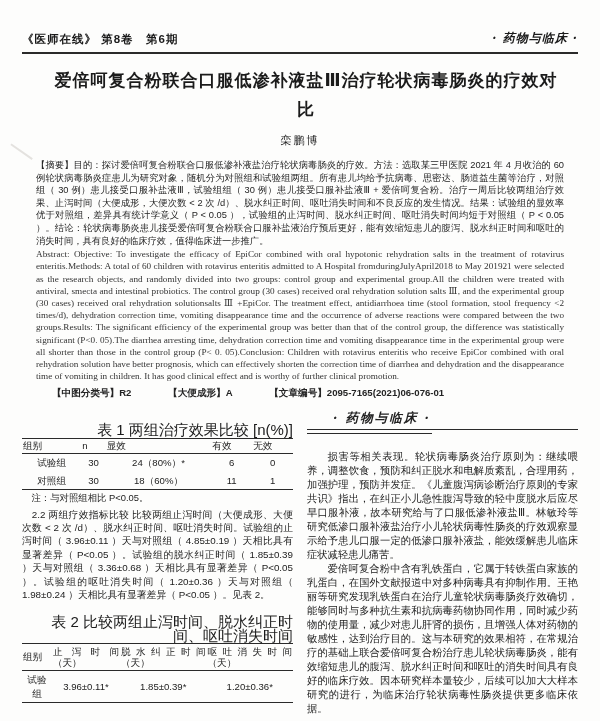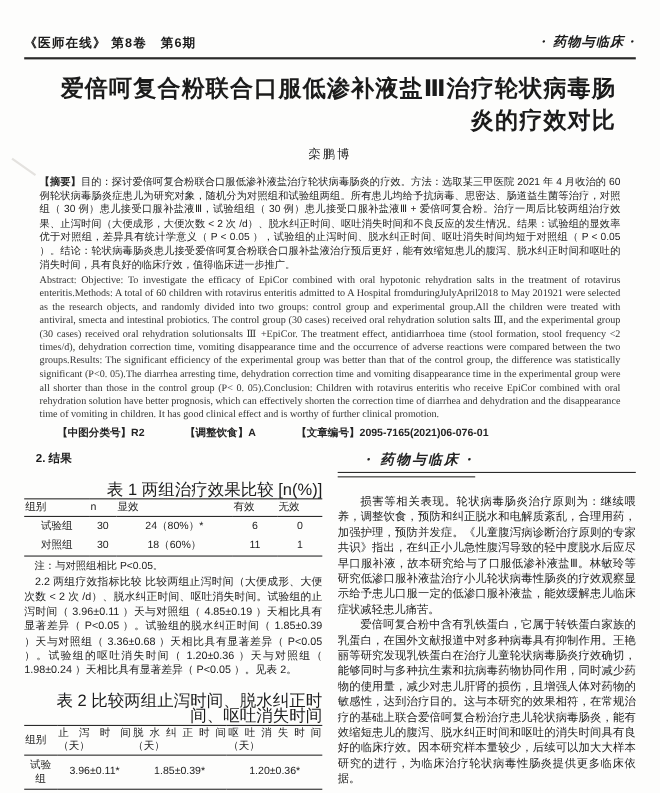--- a/index.html
+++ b/index.html
@@ -10,28 +10,28 @@
     position:relative;
   }
   .page{padding:30px 22px 0 22px;}
   
   .page-header{display:flex;justify-content:space-between;align-items:flex-end;
     font-size:11.5px;font-weight:bold;letter-spacing:1px;}
   .column-tag{font-family:"DejaVu Serif","Liberation Serif",serif;
     font-style:italic;font-weight:bold;font-size:12px;}
   .header-rule{border:none;border-top:2px solid #2a2a2a;margin:5px 0 0 0;}
   
-  .article-title{text-align:right;font-size:21px;font-weight:bold;
+  .article-title{text-align:center;font-size:17px;font-weight:bold;
     line-height:29px;margin:12px 18px 0 30px;letter-spacing:1px;}
   .author{text-align:center;font-size:11px;margin-top:9px;letter-spacing:2px;}
   .affiliation{text-align:center;font-size:10.5px;margin-top:7px;color:#2b2b2b;}
   
   .abstract-cn{font-size:9.3px;line-height:12.6px;text-align:justify;
     margin:11px 14px 0 14px;color:#242424;}
-  .abstract-cn .tag{font-weight:bold;}
+  .abstract-cn .tag{font-weight:normal;}
   .abstract-en-title{font-family:"Liberation Serif","DejaVu Serif",serif;
     font-size:9.3px;text-align:center;margin-top:3px;color:#333;}
   .abstract-en{font-family:"Liberation Serif","DejaVu Serif",serif;
     font-size:9.2px;line-height:12.2px;text-align:justify;
     margin:1px 14px 0 14px;color:#333;}
   .meta-line{font-size:9.6px;margin:5px 0 0 30px;font-weight:bold;color:#242424;}
   .meta-line span{margin-right:34px;margin-top:20px;}
   
   .columns{display:flex;gap:14px;margin-top:9px;}
   .col{width:271px;}
@@ -73,28 +73,27 @@
 
   <h1 class="article-title">爱倍呵复合粉联合口服低渗补液盐Ⅲ治疗轮状病毒肠炎的疗效对比</h1>
   <div class="author">栾鹏博</div>
 
   <p class="abstract-cn"><span class="tag">【摘要】</span><span>目的：探讨爱倍呵复合粉联合口服低渗补液盐治疗轮状病毒肠炎的疗效。方法：选取某三甲医院 2021 年 4 月收治的 60 例轮状病毒肠炎症患儿为研究对象，随机分为对照组和试验组两组。所有患儿均给予抗病毒、思密达、肠道益生菌等治疗，对照组（ 30 例）患儿接受口服补盐液Ⅲ，试验组组（ 30 例）患儿接受口服补盐液Ⅲ + 爱倍呵复合粉。治疗一周后比较两组治疗效果、止泻时间（大便成形，大便次数 &lt; 2 次 /d）、脱水纠正时间、呕吐消失时间和不良反应的发生情况。结果：试验组的显效率优于对照组，差异具有统计学意义（ P &lt; 0.05 ），试验组的止泻时间、脱水纠正时间、呕吐消失时间均短于对照组（ P &lt; 0.05 ）。结论：轮状病毒肠炎患儿接受爱倍呵复合粉联合口服补盐液治疗预后更好，能有效缩短患儿的腹泻、脱水纠正时间和呕吐的消失时间，具有良好的临床疗效，值得临床进一步推广。</span></p>
 
   <p class="abstract-en">Abstract: Objective: To investigate the efficacy of EpiCor combined with oral hypotonic rehydration salts in the treatment of rotavirus enteritis.Methods: A total of 60 children with rotavirus enteritis admitted to A Hospital fromduringJulyApril2018 to May 201921 were selected as the research objects, and randomly divided into two groups: control group and experimental group.All the children were treated with antiviral, smecta and intestinal probiotics. The control group (30 cases) received oral rehydration solution salts Ⅲ, and the experimental group (30 cases) received oral rehydration solutionsalts Ⅲ +EpiCor. The treatment effect, antidiarrhoea time (stool formation, stool frequency &lt;2 times/d), dehydration correction time, vomiting disappearance time and the occurrence of adverse reactions were compared between the two groups.Results: The significant efficiency of the experimental group was better than that of the control group, the difference was statistically significant (P&lt;0. 05).The diarrhea arresting time, dehydration correction time and vomiting disappearance time in the experimental group were all shorter than those in the control group (P&lt; 0. 05).Conclusion: Children with rotavirus enteritis who receive EpiCor combined with oral rehydration solution have better prognosis, which can effectively shorten the correction time of diarrhea and dehydration and the disappearance time of vomiting in children. It has good clinical effect and is worthy of further clinical promotion.</p>
 
   <div class="meta-line">
     <span>【中图分类号】R2</span>
-    <span>【调整饮食】A</span>
+    <span>【大便成形】A</span>
     <span>【文章编号】2095-7165(2021)06-076-01</span>
   </div>
 
   <div class="columns">
 
     <div class="col col-left">
-      <div class="sec-heading">2. 结果</div>
 
       <div class="tbl-caption">表 1 两组治疗效果比较 [n(%)]</div>
       <table>
         <thead>
           <tr>
             <th>组别</th>
             <th>n</th>
             <th>显效</th>
             <th>有效</th>
             <th>无效</th>

